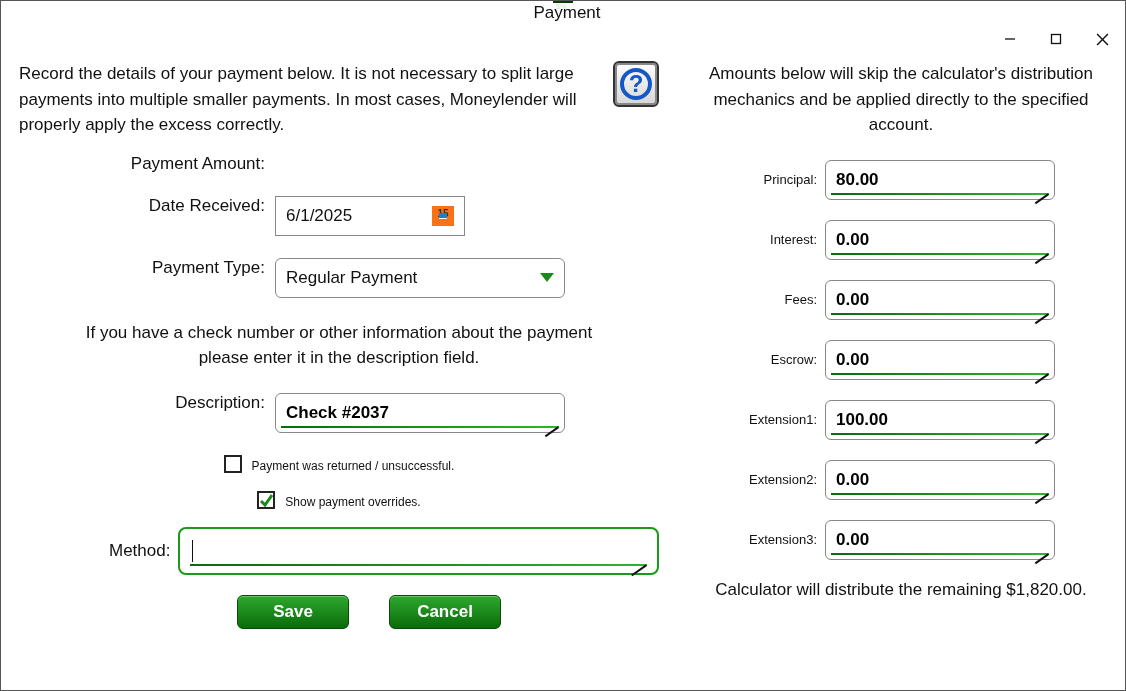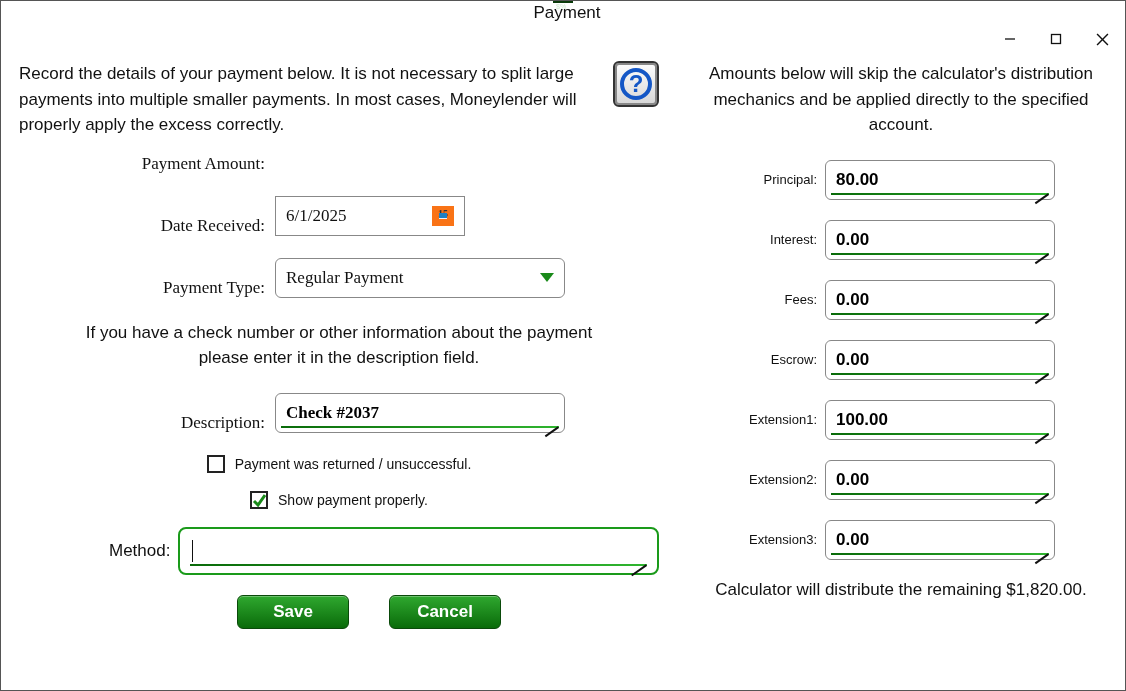--- a/index.html
+++ b/index.html
@@ -88,23 +88,22 @@
     flex-shrink:0;
   }
   .help-btn span {
     width:32px;height:32px;border:4px solid #1457c6;border-radius:50%;
     color:#1457c6;font-weight:700;font-size:24px;
     display:flex;align-items:center;justify-content:center;
     line-height:1;
   }
   .form-row {
     display: flex;
-    align-items: flex-end;
+    align-items: flex-start;
     margin-bottom: 22px;
-    font-family: Liberation Serif, serif;
   }
   .form-label {
     width: 256px;
     text-align: right;
     padding-right: 10px;
     font-size: 17px;
   }
   .txt-input, .date-input, .select-input, .desc-input, .method-input, .num-input {
     height: 40px;
     border: 1px solid #888;
@@ -168,22 +167,22 @@
   }
   .midtext {
     text-align: center;
     font-size: 17px;
     line-height: 1.5;
     margin: 8px 0 22px 0;
     padding: 0 40px;
   }
   .desc-input { width: 290px; font-weight:600; }
   .check-row {
-    display:flex;align-items:center;justify-content:center;
-    gap:10px;font-size:14px;margin-bottom:18px;
+    display:flex;align-items:flex-end;justify-content:center;
+    gap:10px;font-size:12px;margin-bottom:18px;
   }
   .chk {
     width:18px;height:18px;border:2px solid #222;display:inline-flex;
     align-items:center;justify-content:center;background:#fff;
   }
   .chk.on svg { display:block;}
   .chk svg { display:none; stroke:#1a8a1a; stroke-width:3; fill:none;}
   .method-row {
     display:flex;align-items:center;margin-bottom:20px;
     margin-left:90px;
@@ -302,21 +301,21 @@
         </span>
         <span>Payment was returned / unsuccessful.</span>
       </div>
 
       <div class="check-row">
         <span class="chk on">
           <svg width="14" height="14" viewBox="0 0 14 14">
               <polyline points="2,8 6,12 13,2"></polyline>
             </svg>
         </span>
-        <span>Show payment properly.</span>
+        <span>Show payment overrides.</span>
       </div>
 
       <div class="method-row">
         <span class="method-label">Method:</span>
         <div class="method-wrap">
           <span class="cursor"></span>
         </div>
       </div>
 
       <div class="btn-row">

